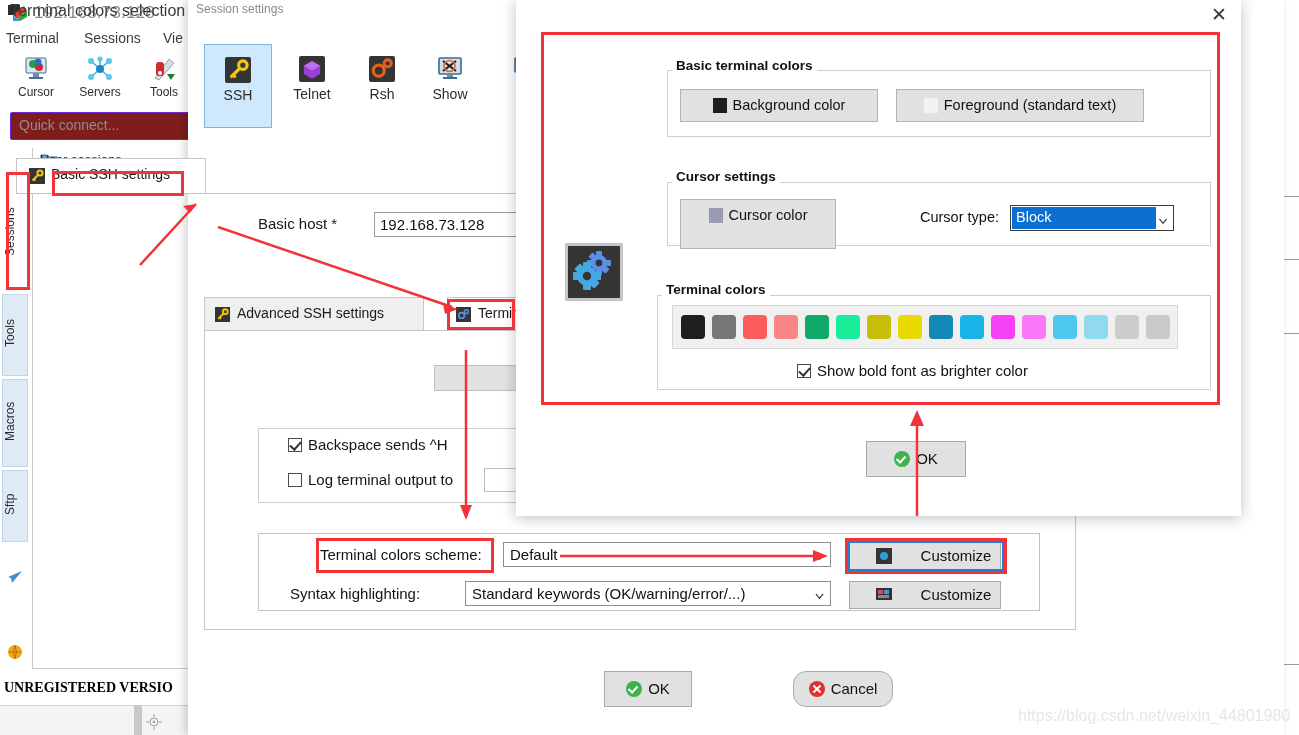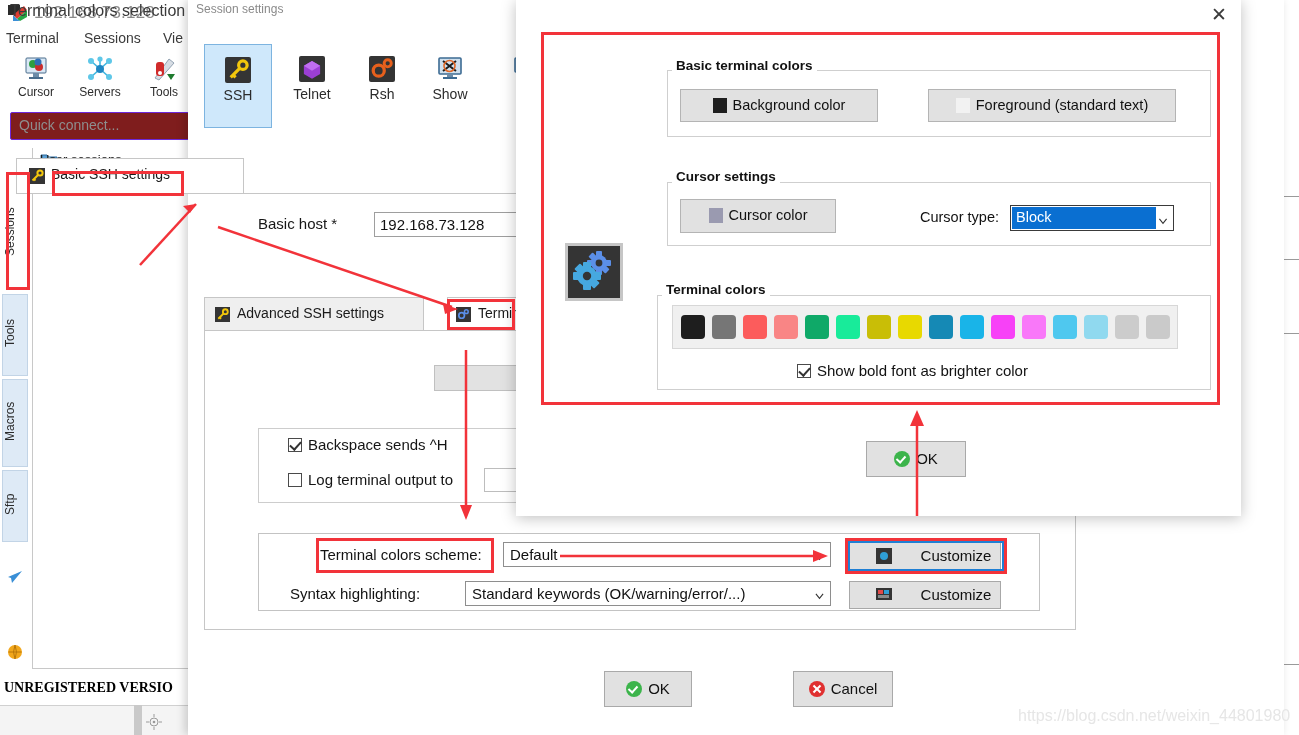--- a/index.html
+++ b/index.html
@@ -100,21 +100,21 @@
   .combo .ctext{position:absolute;left:6px;top:3px;font-size:15px;color:#111;}
   .combo .carrow{position:absolute;right:6px;top:7px;width:9px;height:9px;}
   .gbtn{position:absolute;background:#e1e1e1;border:1px solid #a8a8a8;box-sizing:border-box;
     font-size:15px;color:#111;text-align:center;padding-left:42px;}
   #btn-customize1{left:849px;top:542px;width:152px;height:28px;}
   #btn-customize2{left:849px;top:581px;width:152px;height:28px;}
   .btn-ico16{position:absolute;left:26px;top:5px;width:16px;height:16px;border-radius:2px;}
 
   
   #sd-ok{left:604px;top:671px;width:88px;height:36px;}
-  #sd-cancel{left:793px;top:671px;width:100px;height:36px;}
+  #sd-cancel{left:793px;top:671px;width:100px;height:36px;border-radius:13px;}
   .bigbtn{position:absolute;background:#e1e1e1;border:1px solid #a9a9a9;box-sizing:border-box;
     font-size:15px;color:#111;text-align:center;line-height:34px;}
   .circ{display:inline-block;width:16px;height:16px;border-radius:50%;vertical-align:-3px;margin-right:6px;position:relative;}
   .circ.ok{background:#3cb44b;}
   .circ.ok:after{content:"";position:absolute;left:4px;top:3px;width:4px;height:7px;
     border:solid #fff;border-width:0 2px 2px 0;transform:rotate(42deg);}
   .circ.no{background:#e03030;}
   .circ.no:before,.circ.no:after{content:"";position:absolute;left:7px;top:3px;width:2px;height:10px;background:#fff;}
   .circ.no:before{transform:rotate(45deg);}
   .circ.no:after{transform:rotate(-45deg);}
@@ -126,28 +126,28 @@
   #tc-close{left:1206px;top:2px;width:26px;height:24px;text-align:center;line-height:24px;
     font-size:19px;color:#3b3b3b;font-family:"DejaVu Sans",sans-serif;}
   #tc-redbox{left:541px;top:32px;width:679px;height:373px;border:3px solid #f2333a;box-sizing:border-box;}
 
   .fs{position:absolute;border:1px solid #cfcfcf;box-sizing:border-box;}
   .fs-legend{position:absolute;background:#fff;font-size:13.5px;font-weight:bold;color:#111;padding:0 4px;}
 
   #fs-basic{left:667px;top:70px;width:544px;height:67px;}
   #lg-basic{left:672px;top:58px;}
   #btn-bgcolor{left:680px;top:89px;width:198px;height:33px;}
-  #btn-fgcolor{left:928px;top:89px;width:248px;height:33px;}
+  #btn-fgcolor{left:896px;top:89px;width:248px;height:33px;}
   .swbtn{position:absolute;background:#e1e1e1;border:1px solid #b4b4b4;box-sizing:border-box;
     font-size:14.5px;color:#111;text-align:center;line-height:31px;}
   .sq{display:inline-block;width:14px;height:15px;vertical-align:-3px;margin-right:6px;}
 
   #fs-cursor{left:667px;top:182px;width:544px;height:64px;}
   #lg-cursor{left:672px;top:169px;}
-  #btn-cursorcolor{left:680px;top:199px;width:156px;height:34px;}
+  #btn-cursorcolor{left:680px;top:199px;width:156px;height:50px;}
   #lbl-cursortype{left:920px;top:209px;font-size:14.5px;color:#111;}
   #cursor-combo{left:1010px;top:205px;width:164px;height:26px;border:1px solid #3a3a3a;
     background:#fff;box-sizing:border-box;}
   #cursor-combo .sel{position:absolute;left:1px;top:1px;width:144px;height:22px;background:#0a6fd1;}
   #cursor-combo .sel span{position:absolute;left:4px;top:2px;font-size:14.5px;color:#fff;}
   #cursor-combo .arrow{position:absolute;right:5px;top:8px;width:10px;height:9px;}
 
   #fs-termcolors{left:657px;top:295px;width:554px;height:95px;}
   #lg-termcolors{left:662px;top:282px;}
   #swatch-bar{left:672px;top:305px;width:506px;height:44px;background:#f0f0f0;border:1px solid #d7d7d7;box-sizing:border-box;}
@@ -357,21 +357,21 @@
 <div class="abs proto" style="left:490px;">
   <div class="pico">
     <svg width="26" height="26" viewBox="0 0 26 26">
       <rect x="4" y="2" width="18" height="14" rx="1" fill="#cfe0ee" stroke="#3c6b93" stroke-width="1.6"></rect>
       </svg>
   </div>
   <div class="plbl">RI</div>
 </div>
 
 <div class="abs" id="tabrow1">
-  <div class="tab1" style="left:0;width:228px;">
+  <div class="tab1" style="left:0;width:190px;">
     <span class="abs" style="left:12px;top:9px;">
       <svg width="16" height="16" viewBox="0 0 16 16">
           <rect width="16" height="16" fill="#343434"></rect>
         <circle cx="11" cy="5" r="2.6" fill="none" stroke="#f2c70c" stroke-width="2"></circle>
         <path d="M9 7 L3.5 12.5 M5 11 l1.5 1.5" stroke="#f2c70c" stroke-width="2" fill="none"></path>
         </svg>
     </span>
     <span style="margin-left:22px;">Basic SSH settings</span>
   </div>
   <div id="tab1-underline"></div>

